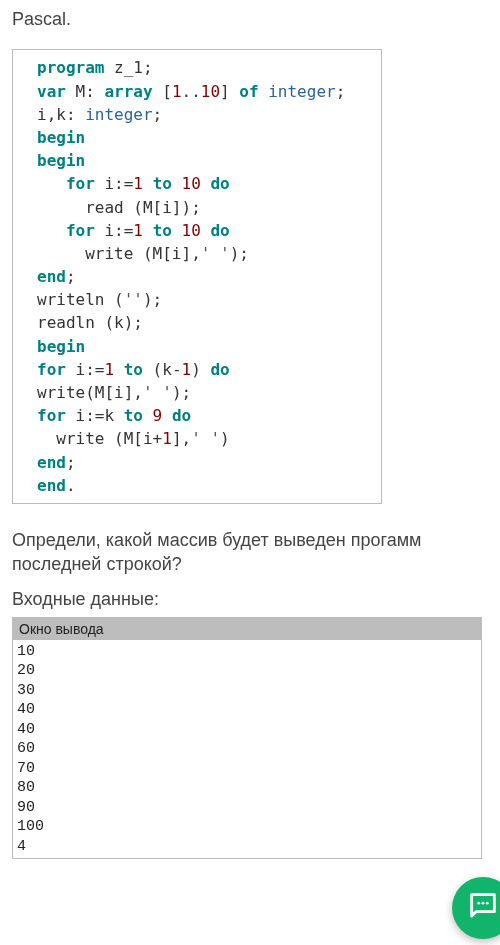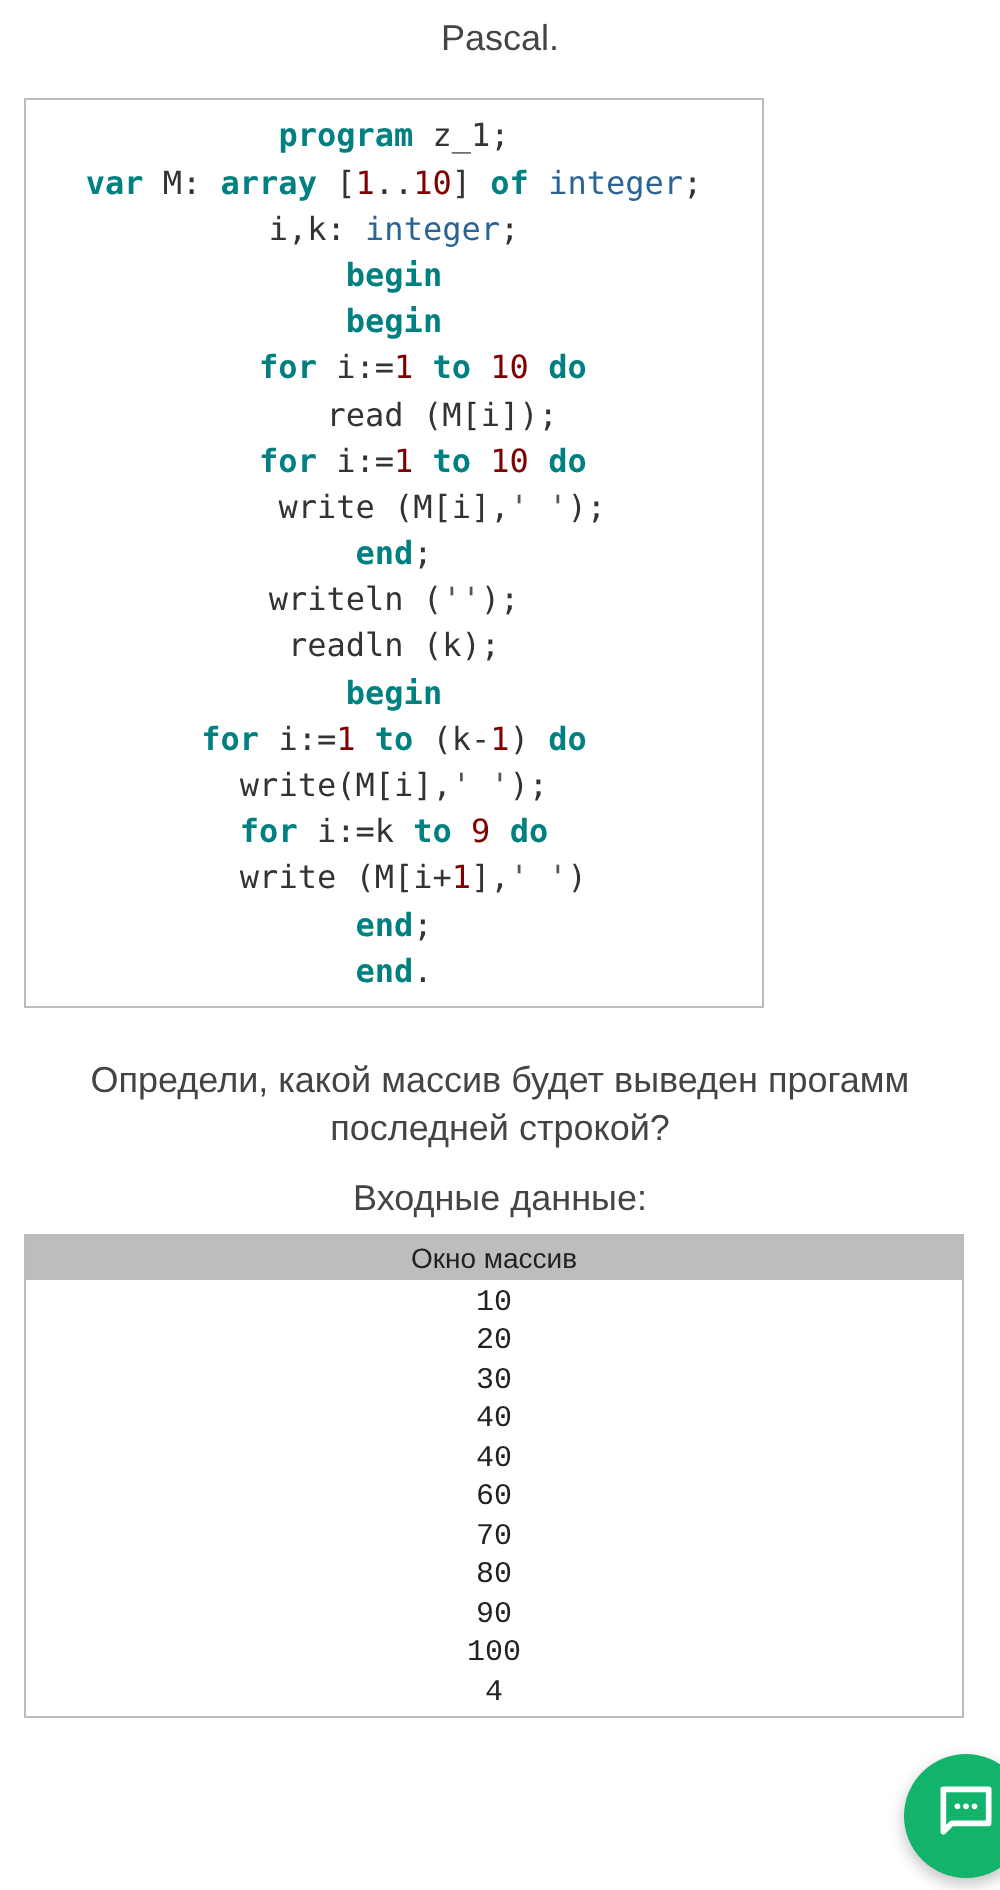--- a/index.html
+++ b/index.html
@@ -7,32 +7,31 @@
     font-family: Arial, Helvetica, sans-serif;
     width: 500px;
     height: 945px;
     background: #ffffff;
     color: #333;
     overflow: hidden;
     position: relative;
   }
   .page {
     padding: 8px 12px 0 12px;
-    text-align: center;
   }
   .intro {
     font-size: 18px;
     color: #444;
     margin-bottom: 18px;
     line-height: 1.3;
   }
   .code-box {
     border: 1px solid #bbb;
     background: #fff;
-    padding: 6px 8px;
+    padding: 6px 24px;
     font-family: "Courier New", monospace;
     font-size: 16px;
     line-height: 1.45;
     color: #333;
     width: 370px;
     margin-bottom: 24px;
   }
   .kw { color: #008080; font-weight: bold; }      
   .num { color: #800000; }                         
   .ty { color: #2a6496; }                          
@@ -111,21 +110,21 @@
 <span>  write (M[i+</span><span class="num">1</span><span>],</span><span class="str">' '</span><span>)</span>
 <span class="kw">end</span><span>;</span>
 <span class="kw">end</span><span>.</span></pre>
   </div>
 
   <div class="question">Определи, какой массив будет выведен прогамм последней строкой?</div>
 
   <div class="input-label">Входные данные:</div>
 
   <div class="output-box">
-    <div class="output-header">Окно массив</div>
+    <div class="output-header">Окно вывода</div>
     <div class="output-body">
       <div>10</div>
       <div>20</div>
       <div>30</div>
       <div>40</div>
       <div>40</div>
       <div>60</div>
       <div>70</div>
       <div>80</div>
       <div>90</div>

